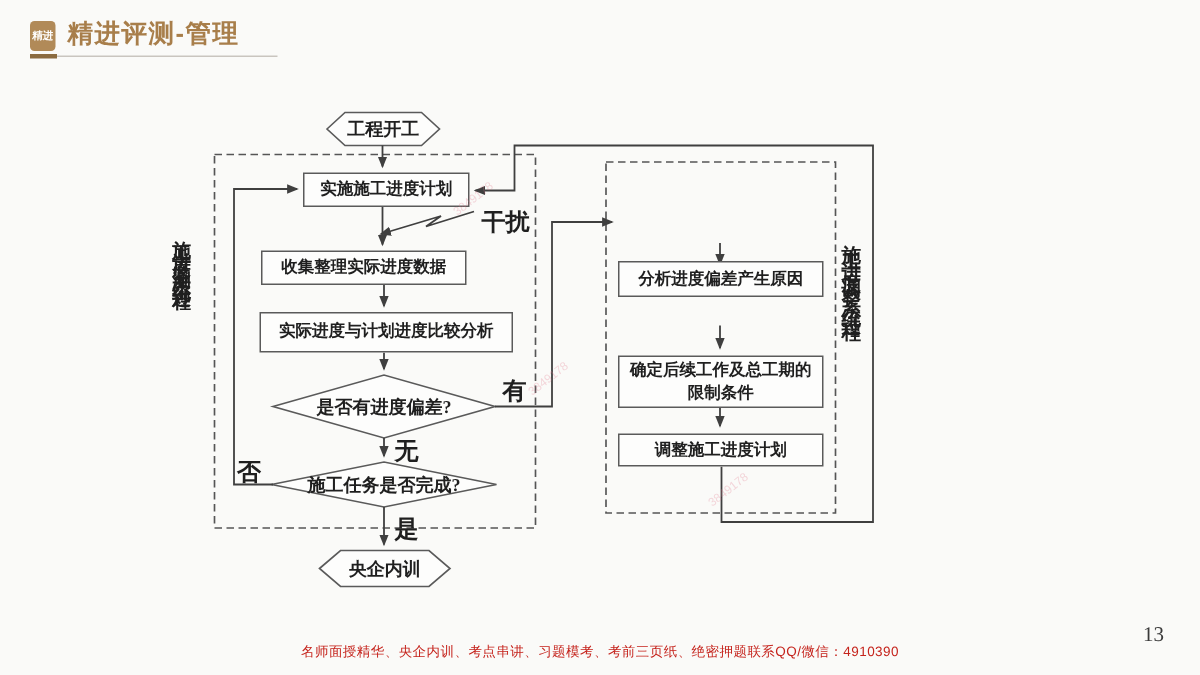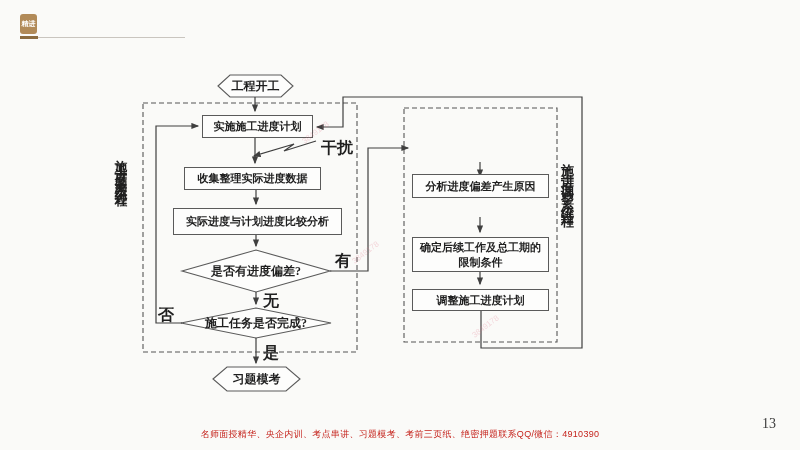--- a/index.html
+++ b/index.html
@@ -37,20 +37,21 @@
   .vlabel.right{left:558px;top:152px;font-size:13px;letter-spacing:6px;height:200px;}
   .wm{position:absolute;color:rgba(225,120,140,0.28);font-size:8px;transform:rotate(-38deg);
       pointer-events:none;}
 </style>
 </head>
 <body>
 
 <div class="slide">
 
   <div class="logo">精进</div>
+  <div class="title">精进评测-管理</div>
   <div class="rule-brown"></div>
   <div class="rule-gray"></div>
 
   <svg class="fc-svg" width="800" height="450">
     <defs>
       <marker id="arr" markerWidth="7" markerHeight="6" refX="5.5" refY="2.6" orient="auto">
         <path d="M0,0 L6.5,2.6 L0,5.2 z" fill="#3f3f3f"></path>
       </marker>
     </defs>
 
@@ -77,29 +78,29 @@
       <path d="M480,272 V284" marker-end="url(#arr)"></path>
       <path d="M481,311 V348 H582 V97 H343 V127 H317" marker-end="url(#arr)"></path>
       <path d="M316,141 L284,151 L294,144 L254,156" marker-end="url(#arr)"></path>
     </g>
   </svg>
 
   <div class="fc-text shape-label" style="left:218px;top:75px;width:75px;height:22px;">工程开工</div>
 
   <div class="fc-text box" style="left:202px;top:115px;width:111px;height:23px;">实施施工进度计划</div>
 
-  <div class="fc-text box" style="left:184px;top:167px;width:137px;height:23px;">收集整理实际进度数据</div>
+  <div class="fc-text box" style="left:174px;top:167px;width:137px;height:23px;">收集整理实际进度数据</div>
 
   <div class="fc-text box" style="left:173px;top:208px;width:169px;height:27px;">实际进度与计划进度比较分析</div>
 
   <div class="fc-text shape-label" style="left:186px;top:251px;width:140px;height:40px;">是否有进度偏差?</div>
 
   <div class="fc-text shape-label" style="left:186px;top:309px;width:140px;height:28px;">施工任务是否完成?</div>
 
-  <div class="fc-text shape-label" style="left:213px;top:367px;width:87px;height:24px;">习题模考</div>
+  <div class="fc-text shape-label" style="left:213px;top:367px;width:87px;height:24px;">央企内训</div>
 
   <div class="fc-text box" style="left:412px;top:138px;width:137px;height:24px;margin-top:36px;">分析进度偏差产生原因</div>
 
 
   <div class="fc-text box" style="left:412px;top:289px;width:137px;height:22px;">调整施工进度计划</div>
 
   <div class="fc-text box" style="left:412px;top:237px;width:137px;height:35px;">确定后续工作及总工期的限制条件</div>
 
   <span class="branch" style="left:335px;top:251px;">有</span>
   <span class="branch" style="left:263px;top:291px;">无</span>

